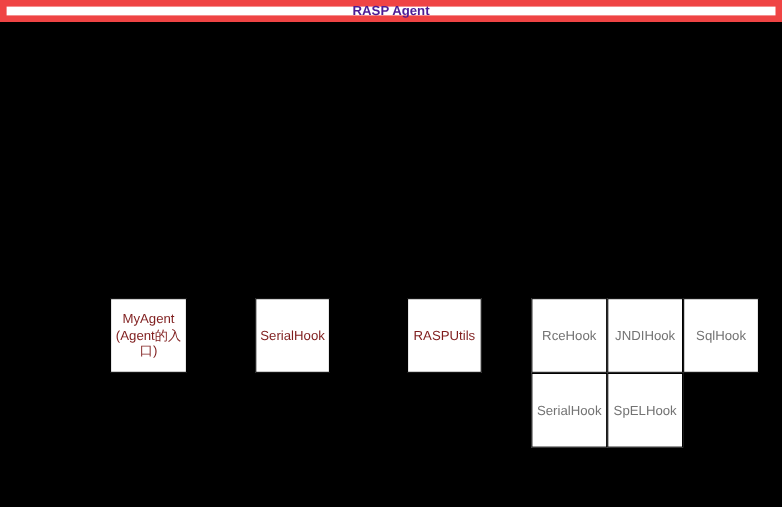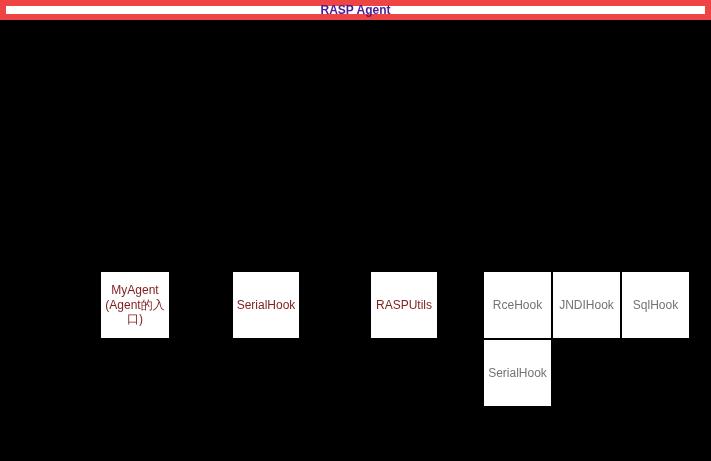--- a/index.html
+++ b/index.html
@@ -97,15 +97,18 @@
     </div>
     <div class="hook-cell">
       <span>JNDIHook</span>
     </div>
     <div class="hook-cell">
       <span>SqlHook</span>
     </div>
     <div class="hook-cell">
       <span>SerialHook</span>
     </div>
+    <div class="hook-cell">
+      <span>SpELHook</span>
+    </div>
   </div>
 
 </div>
 
 </body></html>

